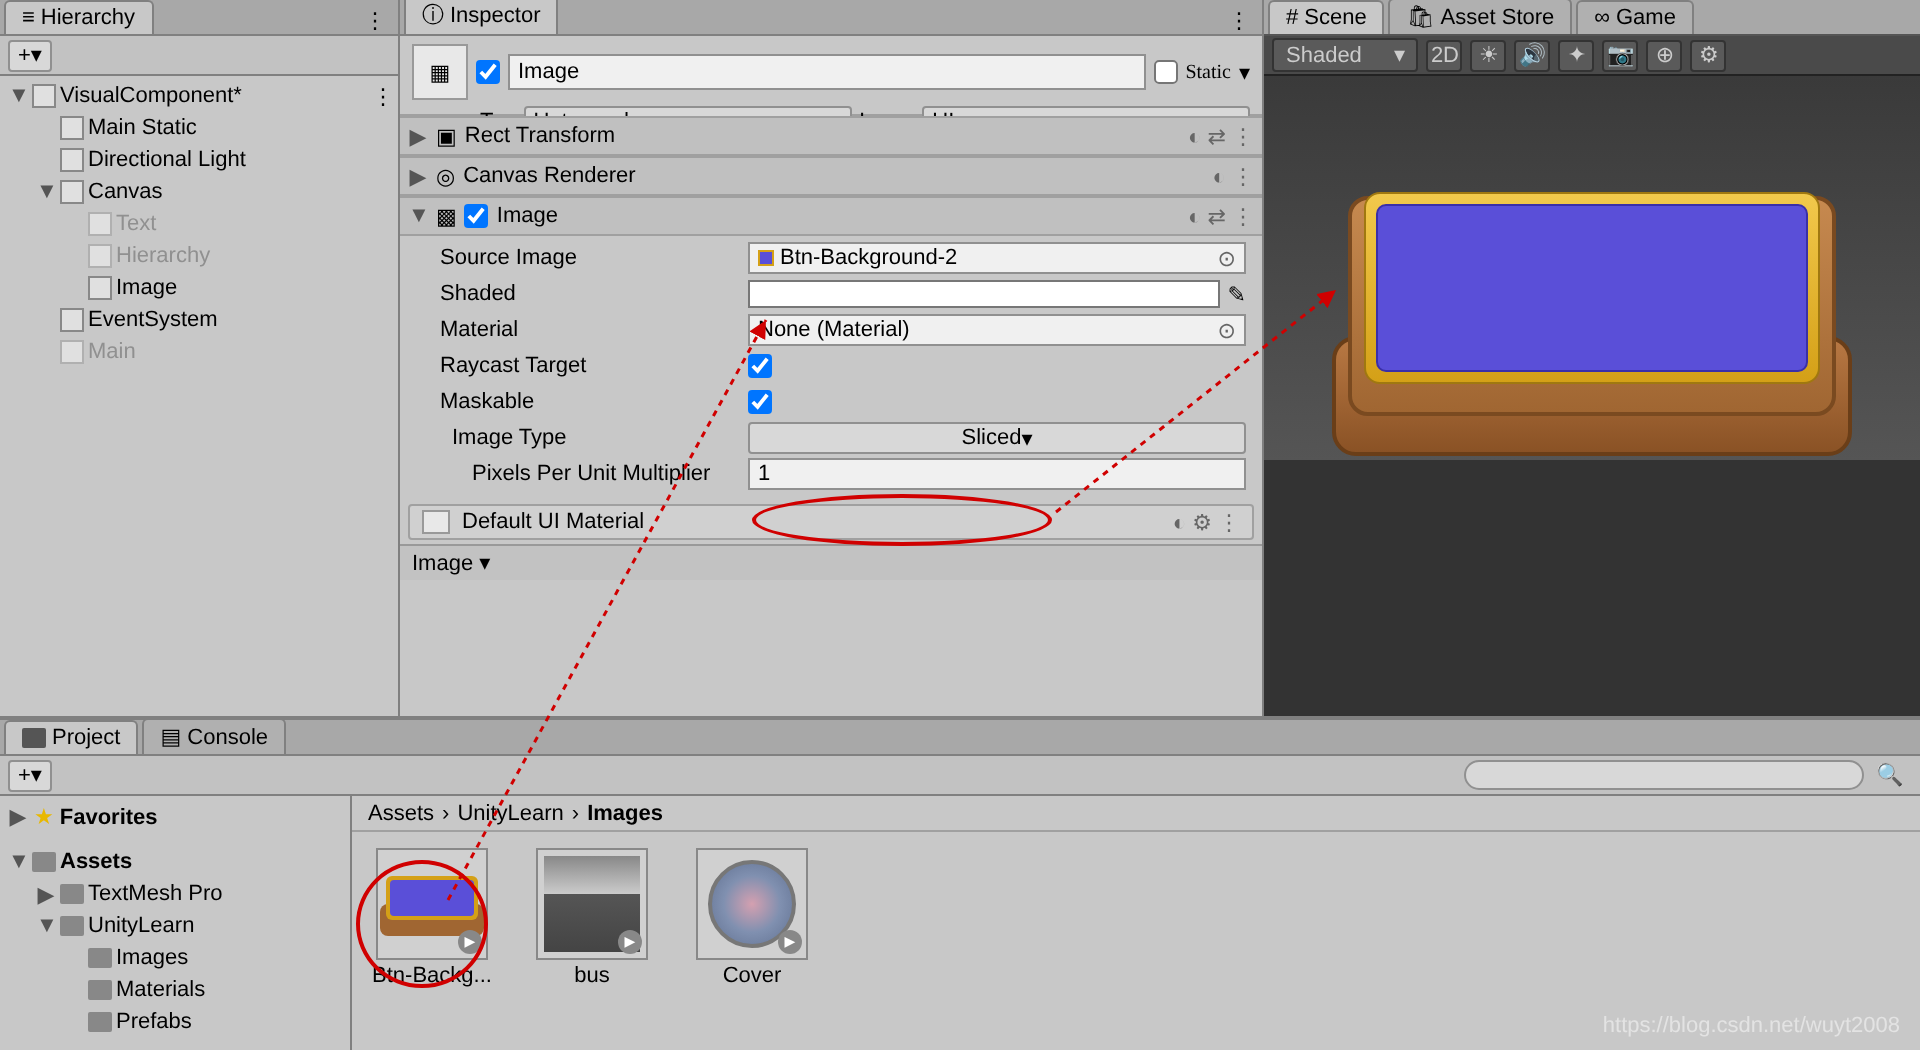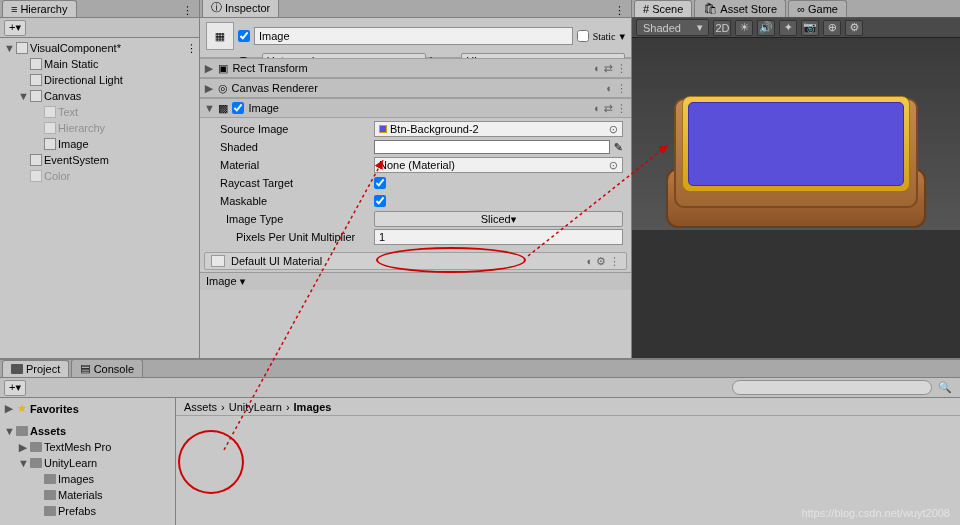--- a/index.html
+++ b/index.html
@@ -134,21 +134,21 @@
           <span>Image</span>
         </div>
         <div class="tree-row indent-1">
           <span class="fold"></span>
           <span class="tree-icon cube-icon"></span>
           <span>EventSystem</span>
         </div>
         <div class="tree-row indent-1 dim">
           <span class="fold"></span>
           <span class="tree-icon cube-icon dim"></span>
-          <span>Color</span>
+          <span>Main</span>
         </div>
       </div>
   </div>
 
   <div class="inspector">
     <div class="panel-tab-row">
       <div class="tab">
         <span>ⓘ</span>
         <span>Inspector</span>
       </div>
@@ -348,20 +348,47 @@
         </div>
     </div>
     <div class="proj-main">
       <div class="proj-path">
         <span>Assets</span>
           <span>›</span>
         <span>UnityLearn</span>
           <span>›</span>
         <b>Images</b>
       </div>
+      <div class="proj-grid" id="asset-grid">
+          <div class="asset-item">
+            <div class="asset-thumb">
+              <div class="mini-btn">
+                <div class="mb-wood"></div>
+                <div class="mb-gold"></div>
+                <div class="mb-blue"></div>
+              </div>
+              <div class="play-badge">▶</div>
+            </div>
+            <div class="asset-label">Btn-Backg...</div>
+          </div>
+          <div class="asset-item">
+            <div class="asset-thumb">
+              <div class="bus-thumb"></div>
+              <div class="play-badge">▶</div>
+            </div>
+            <div class="asset-label">bus</div>
+          </div>
+          <div class="asset-item">
+            <div class="asset-thumb">
+              <div class="cover-thumb"></div>
+              <div class="play-badge">▶</div>
+            </div>
+            <div class="asset-label">Cover</div>
+          </div>
+        </div>
     </div>
   </div>
 </div>
 
 <div class="red-ellipse" style="left:376px;top:247px;width:150px;height:26px"></div>
 <div class="red-ellipse" style="left:178px;top:430px;width:66px;height:64px"></div>
 <svg class="annotation" width="960" height="525">
   <defs>
       <marker id="ah" markerWidth="8" markerHeight="8" refX="6" refY="3" orient="auto">
         <path d="M0,0 L6,3 L0,6 Z" fill="#d00000"></path>

